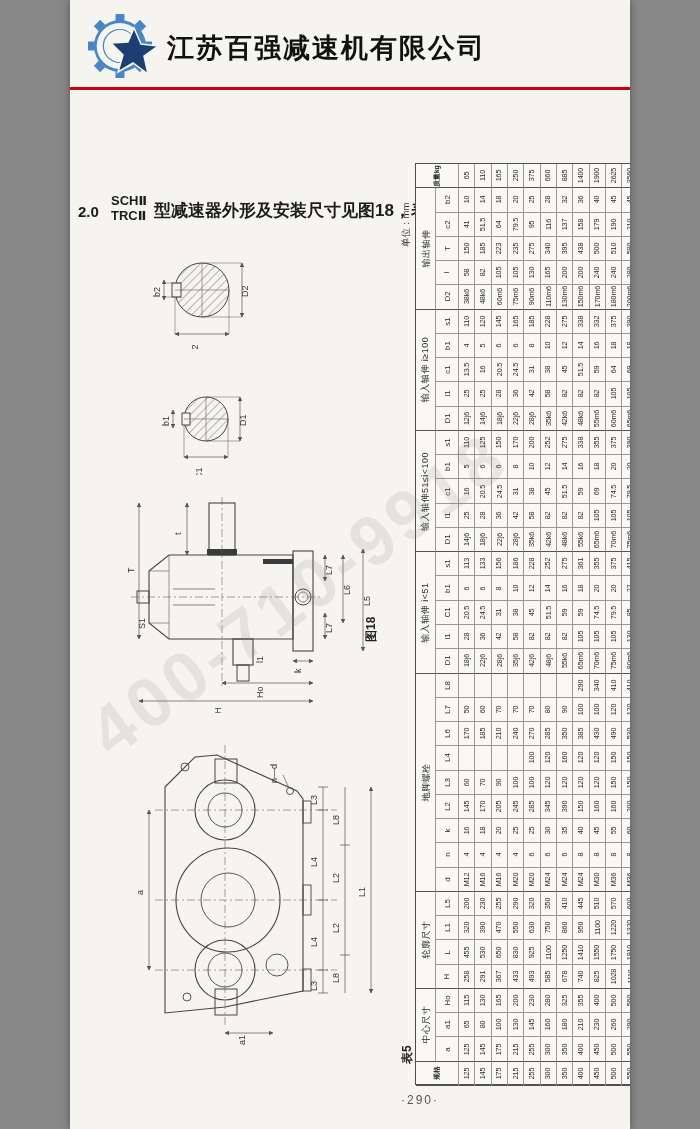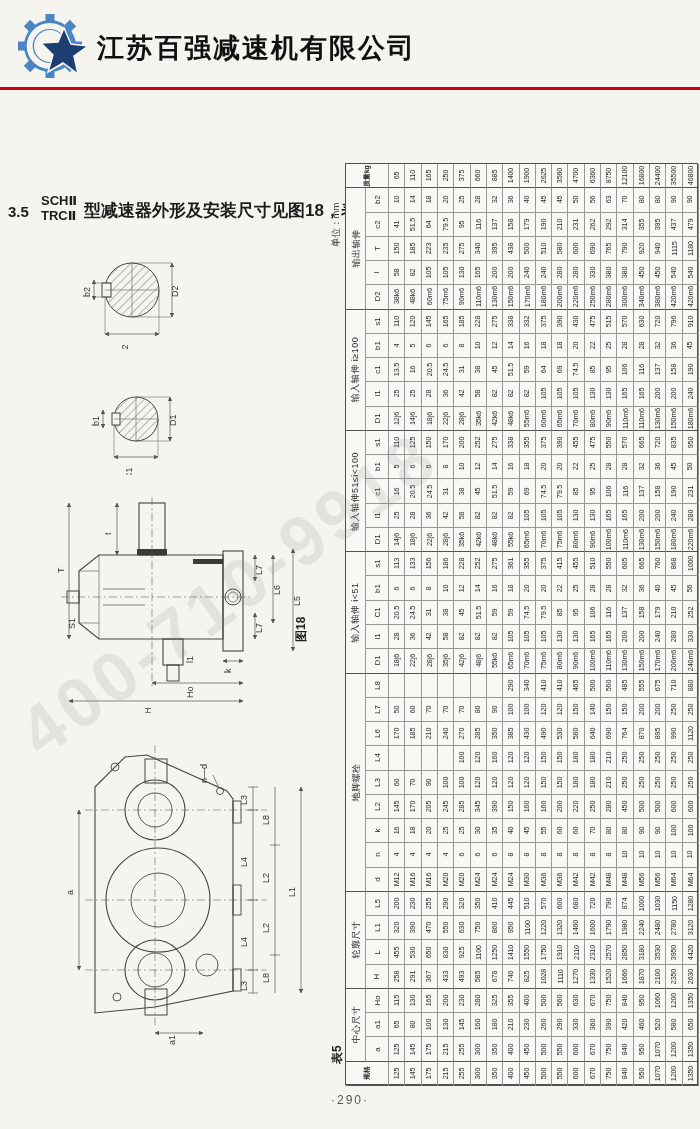--- a/index.html
+++ b/index.html
@@ -1,17 +1,17 @@
 <!DOCTYPE html>
 <html><head>
 <meta charset="utf-8">
 <style>
   html,body{margin:0;padding:0;}
   body{font-family:"Liberation Sans","DejaVu Sans",sans-serif;background:#888;}
-  #page{position:relative;width:700px;height:1129px;background:#f6f4ef;overflow:hidden;margin:0 auto;
+  #page{position:relative;width:560px;height:1129px;background:#f6f4ef;overflow:hidden;margin:0 auto;
         box-shadow:0 0 8px rgba(0,0,0,.4);}
   
   #logo{position:absolute;left:12px;top:6px;width:80px;height:80px;}
   #company-name{position:absolute;left:97px;top:30px;font-size:27px;font-weight:bold;color:#111;
         letter-spacing:2px;white-space:nowrap;}
   #hotline{position:absolute;left:386px;top:52px;font-size:20px;font-weight:bold;color:#e60012;
         white-space:nowrap;letter-spacing:0.5px;}
   #red-rule{position:absolute;left:0;top:87px;width:700px;height:3px;background:#cf000e;}
   
   #title-block{position:absolute;left:8px;top:193px;width:330px;color:#1c1c1c;}
@@ -66,21 +66,21 @@
       </g>
       <circle cx="38" cy="40" r="16" fill="#f6f4ef"></circle>
       <path d="M52,26 A20,20 0 1 0 52,54" fill="none" stroke="#f6f4ef" stroke-width="6"></path>
       <polygon points="52,22 59,38 76,40 62,50 66,68 51,57 36,66 41,49 29,37 46,36" fill="#1d3e73" stroke="#f6f4ef" stroke-width="1.5"></polygon>
     </g>
   </svg>
   <div id="company-name">江苏百强减速机有限公司</div>
   <div id="red-rule"></div>
 
   <div id="title-block">
-    <span id="sec-num">3.5</span>
+    <span id="sec-num">2.0</span>
     <span id="model-stack">
       <span>SCHⅡ</span><br>
       <span>TRCⅡ</span>
     </span>
     <span id="sec-title">型减速器外形及安装尺寸见图18，表5</span>
   </div>
 
   <div class="rot" id="unit-note">单位：mm</div>
   <div class="rot" id="fig-label">图18</div>
   <div class="rot" id="table-caption">表5</div>

